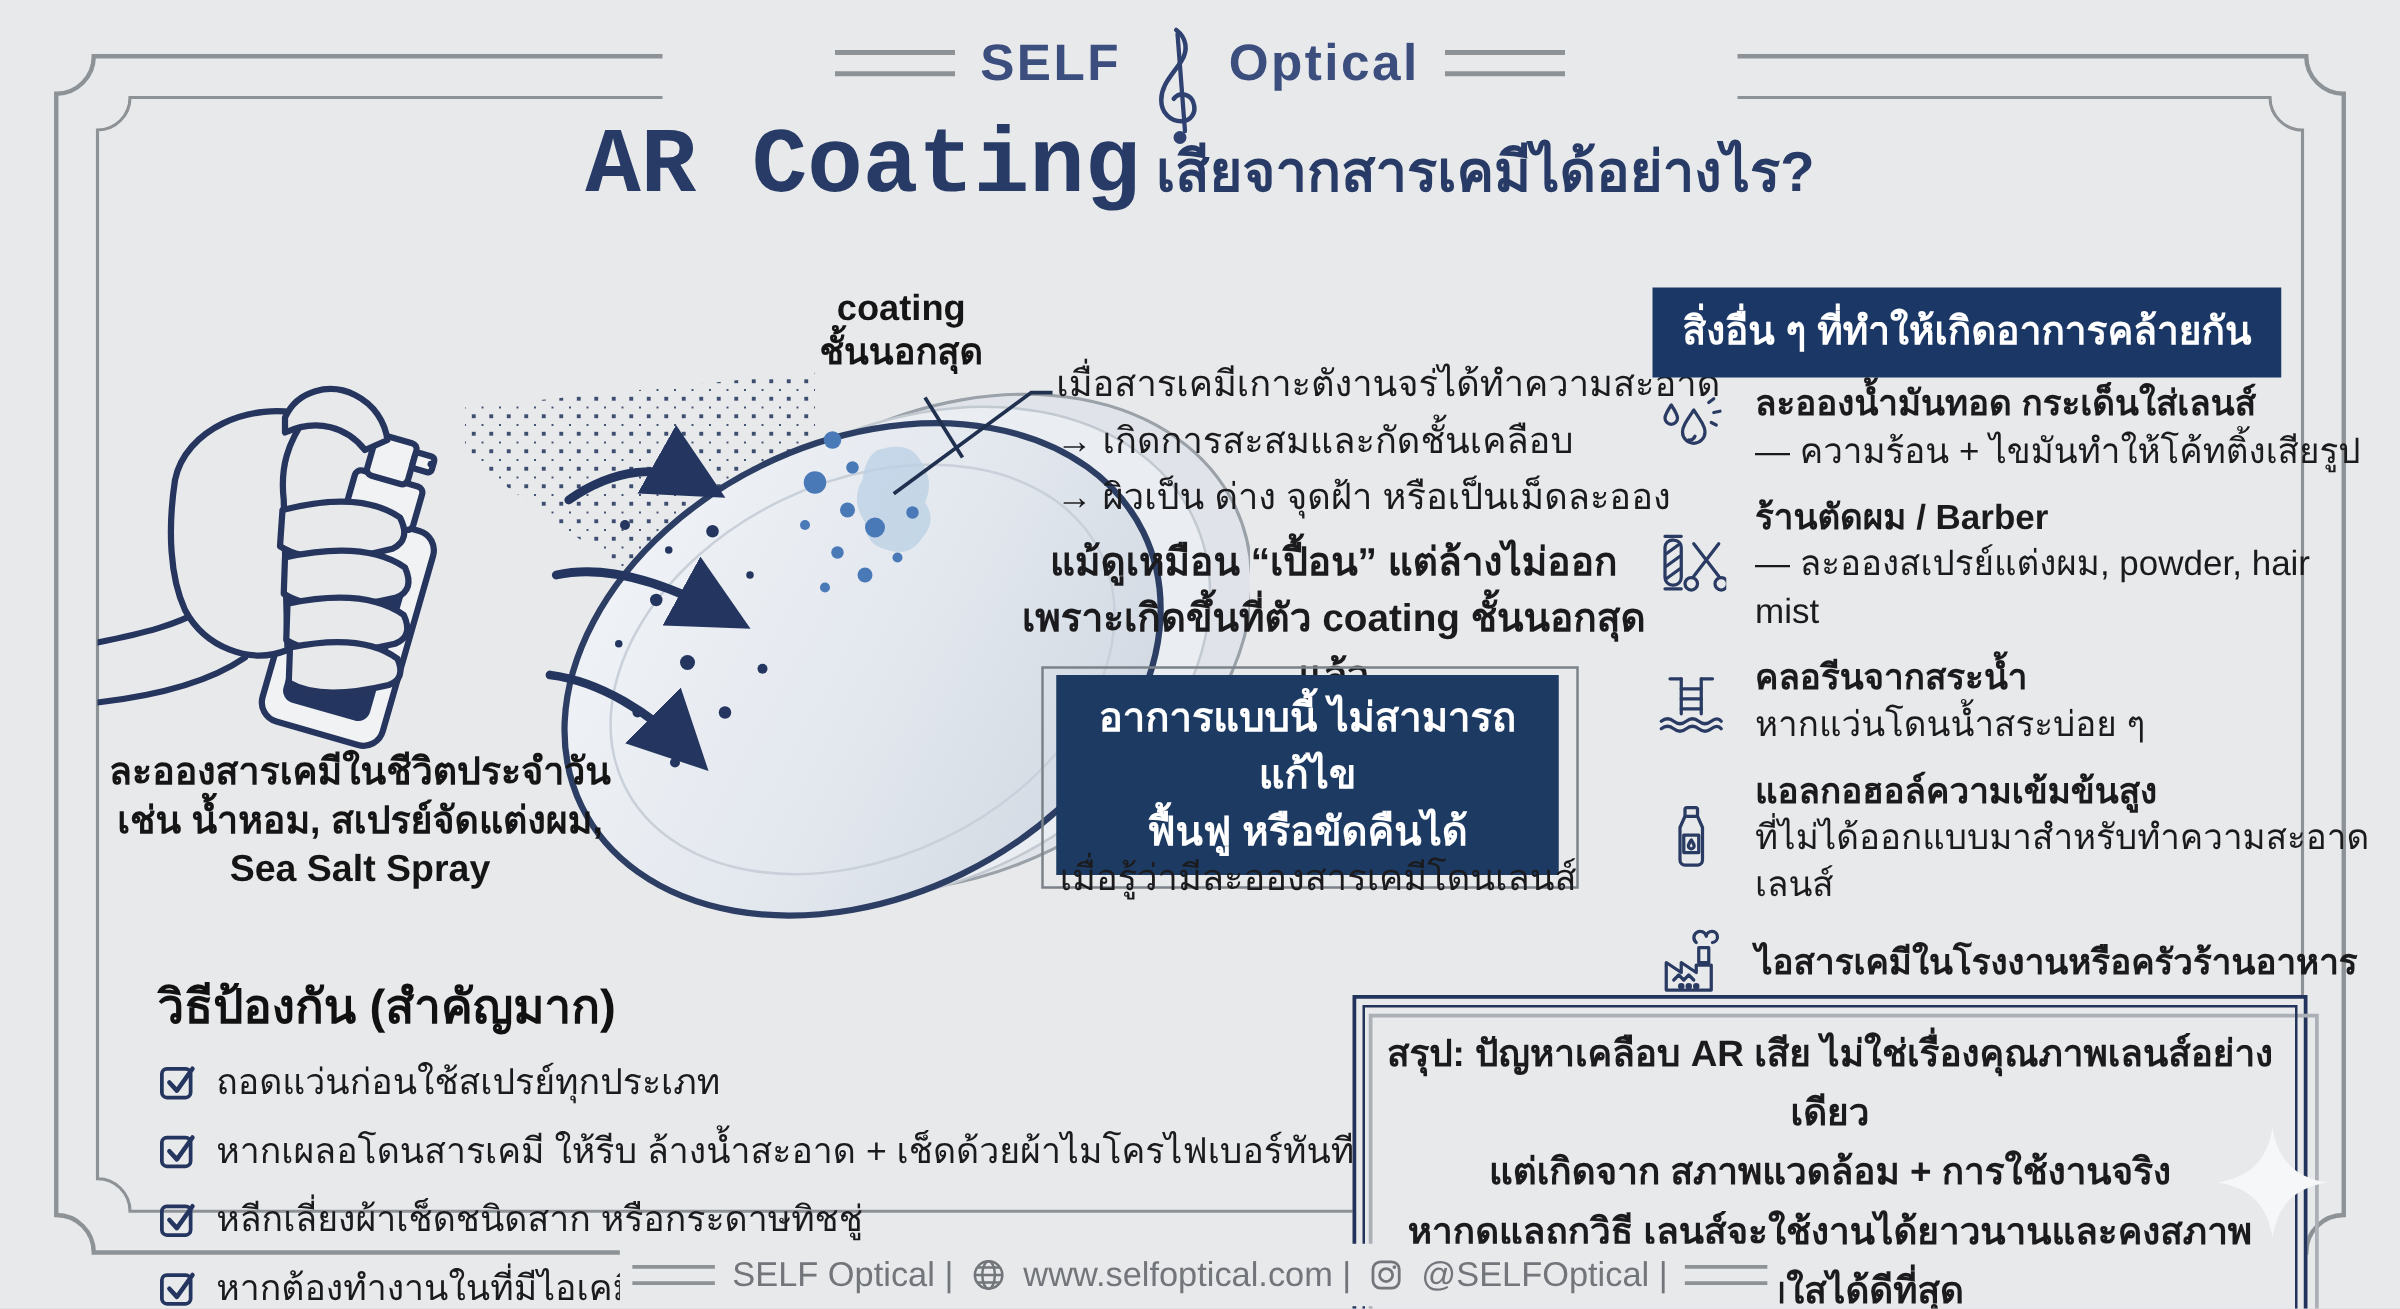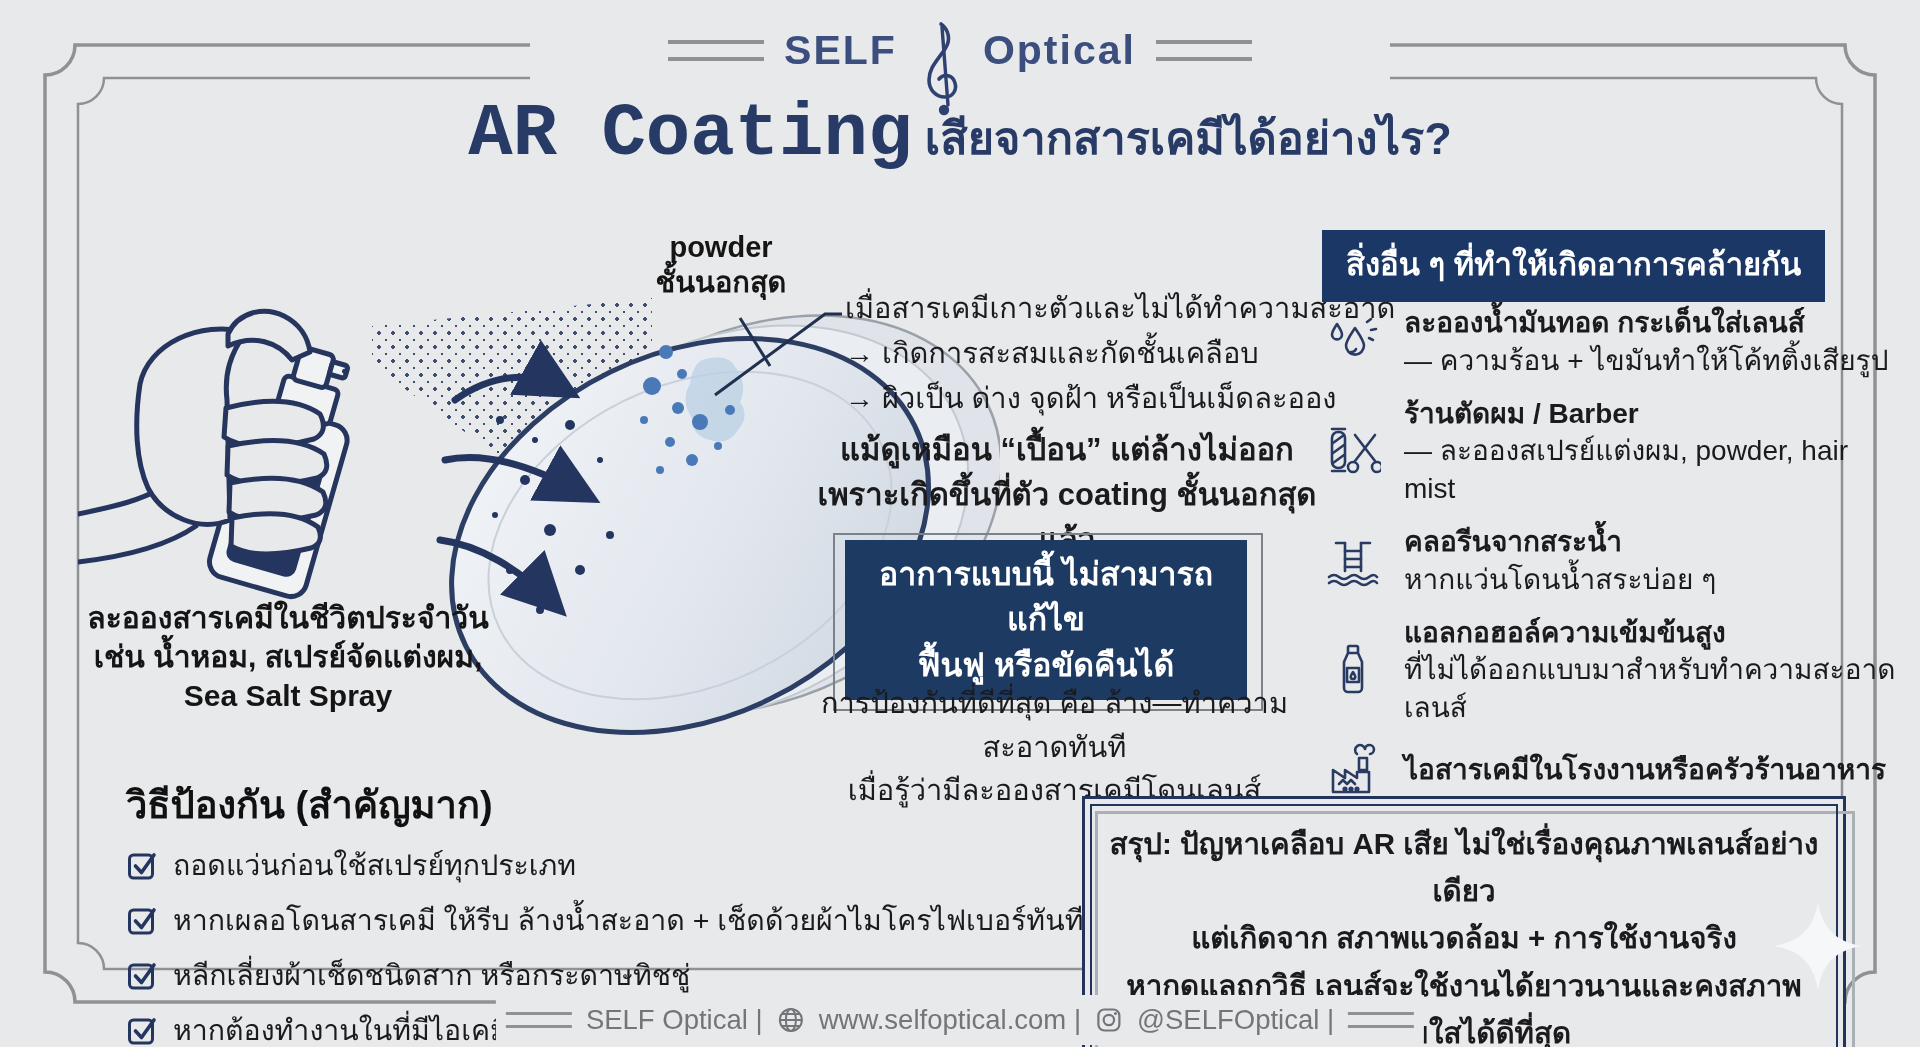--- a/index.html
+++ b/index.html
@@ -188,51 +188,50 @@
       <path d="M10 250 C50 255 90 280 122 312" marker-end="url(#arrowHead)"></path>
     </g>
 
     <g fill="none" stroke="#20304f" stroke-width="3">
       <path d="M310 28 L340 76"></path>
       <path d="M285 105 L395 24 L412 24"></path>
     </g>
   </svg>
 
   <div class="coating-label">
-    <div>powder</div>
+    <div>coating</div>
     <div>ชั้นนอกสุด</div>
   </div>
 
   <div class="spray-caption">
     <div>ละอองสารเคมีในชีวิตประจำวัน</div>
     <div>เช่น น้ำหอม, สเปรย์จัดแต่งผม,</div>
     <div>Sea Salt Spray</div>
   </div>
 
   <div class="effect-block">
-    <div>เมื่อสารเคมีเกาะตัวและไม่ได้ทำความสะอาด</div>
+    <div>เมื่อสารเคมีเกาะตังานจร่ได้ทำความสะอาด</div>
     <div>→ เกิดการสะสมและกัดชั้นเคลือบ</div>
     <div>→ ผิวเป็น ด่าง จุดฝ้า หรือเป็นเม็ดละออง</div>
   </div>
 
   <div class="stain-note">
     <div>แม้ดูเหมือน “เปื้อน” แต่ล้างไม่ออก</div>
     <div>เพราะเกิดขึ้นที่ตัว coating ชั้นนอกสุดแล้ว</div>
   </div>
 
   <div class="warning-wrap">
     <div class="warning-frame"></div>
     <div class="warning-box">
       <div>อาการแบบนี้ ไม่สามารถแก้ไข</div>
       <div>ฟื้นฟู หรือขัดคืนได้</div>
     </div>
   </div>
 
   <div class="prevention-note">
-    <div>การป้องกันที่ดีที่สุด คือ ล้าง—ทำความสะอาดทันที</div>
     <div>เมื่อรู้ว่ามีละอองสารเคมีโดนเลนส์</div>
   </div>
 
   <div class="similar-header">สิ่งอื่น ๆ ที่ทำให้เกิดอาการคล้ายกัน</div>
 
   <div class="similar-list">
 
     <div class="cause-row">
       <span class="cause-icon">
         <svg width="56" height="56" viewBox="0 0 56 56" fill="none" stroke="#2a3b63" stroke-width="2.6" stroke-linecap="round" stroke-linejoin="round">

